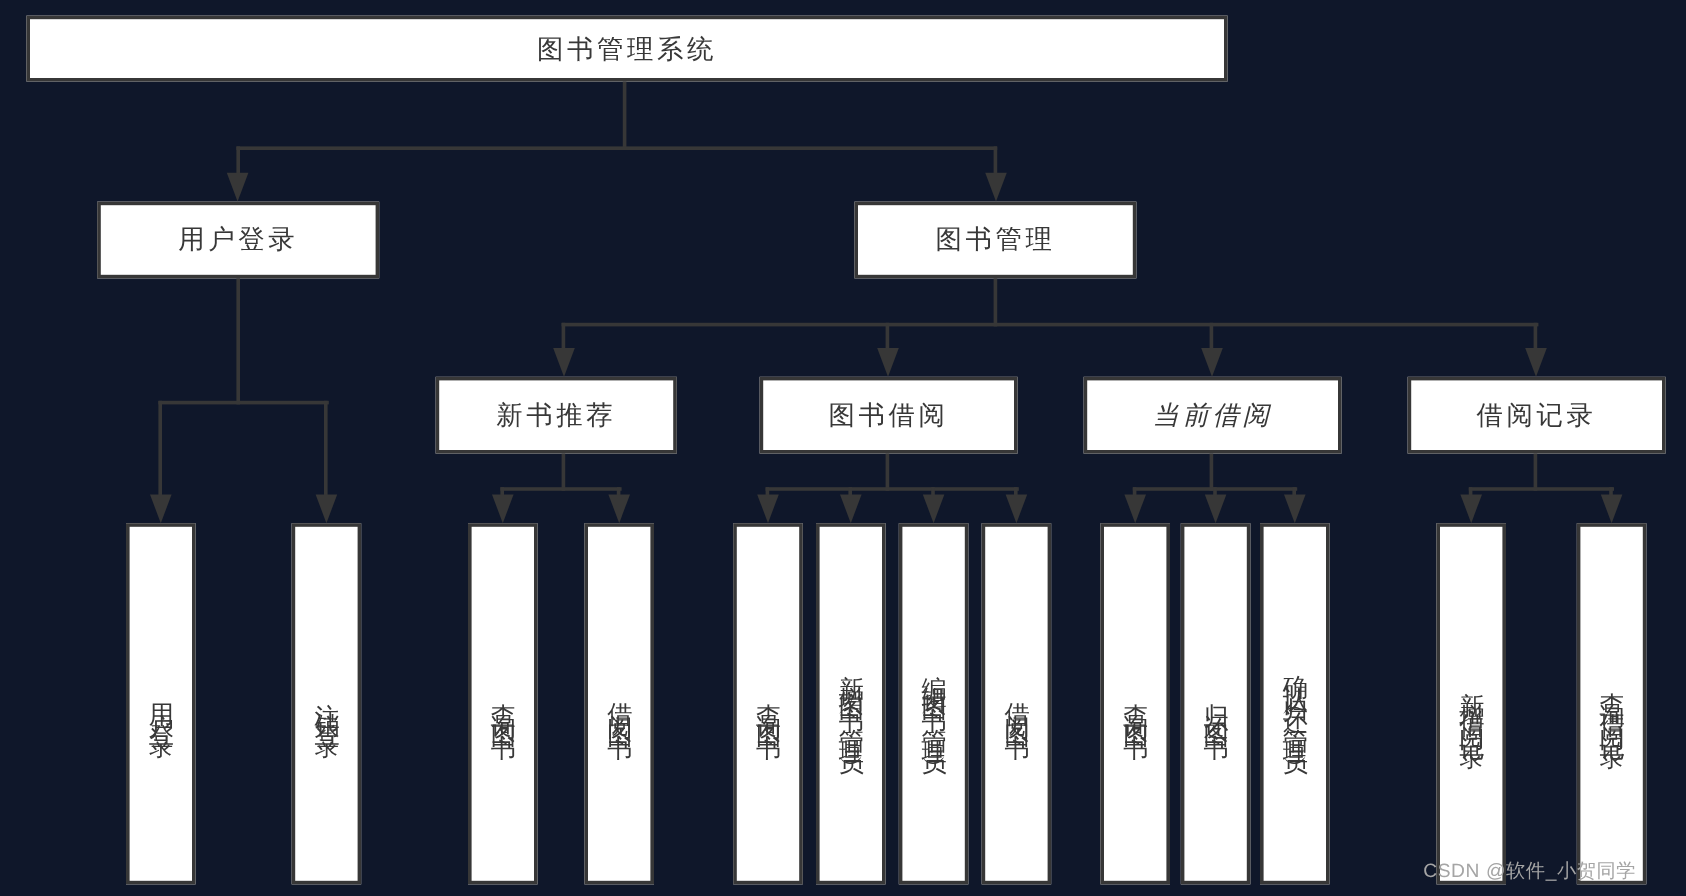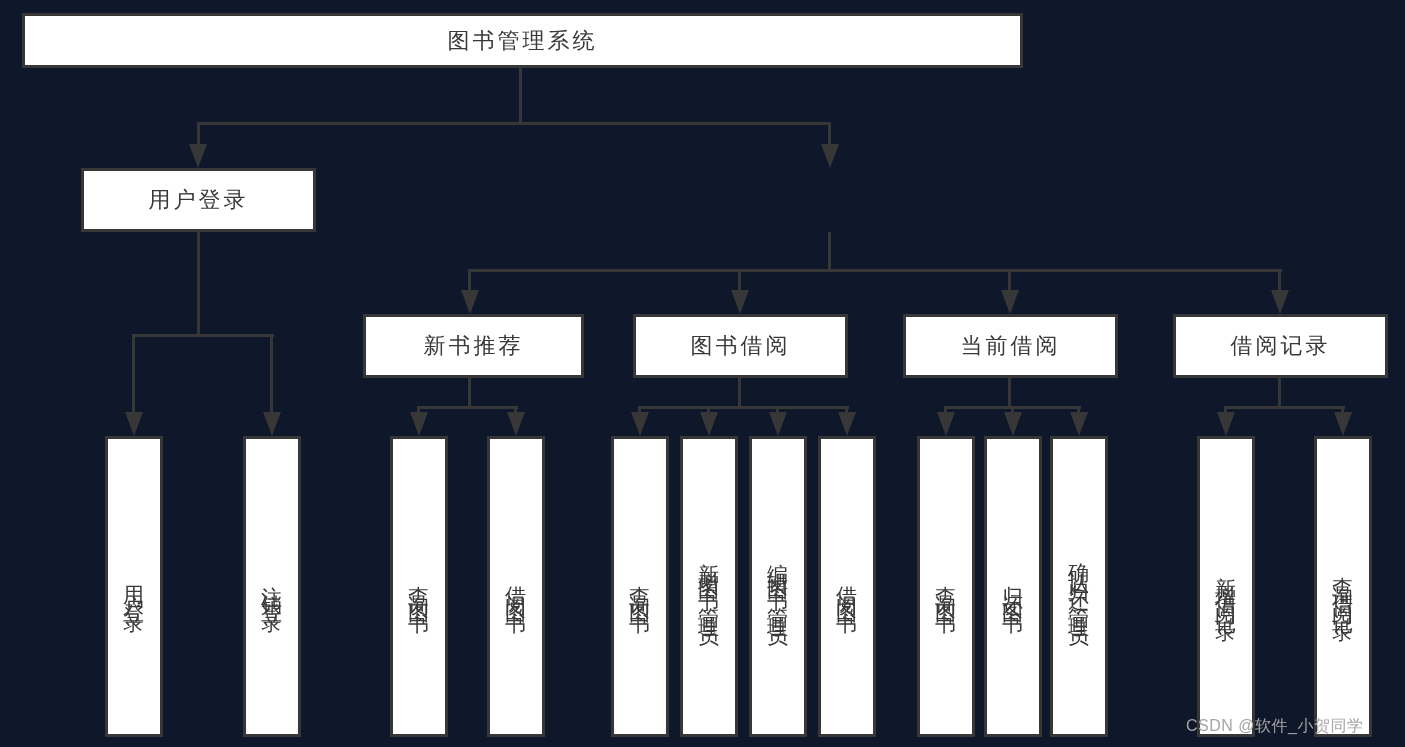--- a/index.html
+++ b/index.html
@@ -79,30 +79,33 @@
 <div class="canvas">
 
   <div class="node node-h" style="left:22px; top:13px; width:1001px; height:55px;">
     <span>图书管理系统</span>
   </div>
 
   <div class="node node-h" style="left:81px; top:168px; width:235px; height:64px;">
     <span>用户登录</span>
   </div>
 
-
-  <div class="node node-h" style="left:363px; top:314px; width:221px; height:64px;">
+  <div class="node node-h" style="left:712px; top:168px; width:235px; height:64px;">
+    <span>图书管理</span>
+  </div>
+
+  <div class="node node-h" style="left:363px; top:314px; width:201px; height:64px;">
     <span>新书推荐</span>
   </div>
 
   <div class="node node-h" style="left:633px; top:314px; width:215px; height:64px;">
     <span>图书借阅</span>
   </div>
 
-  <div class="node node-h" style="left:903px; top:314px; width:215px; height:64px;">
+  <div class="node node-h" style="left:903px; top:314px; width:215px; height:64px;font-style:italic;">
     <span>当前借阅</span>
   </div>
 
   <div class="node node-h" style="left:1173px; top:314px; width:215px; height:64px;">
     <span>借阅记录</span>
   </div>
 
   <div class="node node-v" style="left:105px; top:436px;">
     <span>用户登录</span>
   </div>

